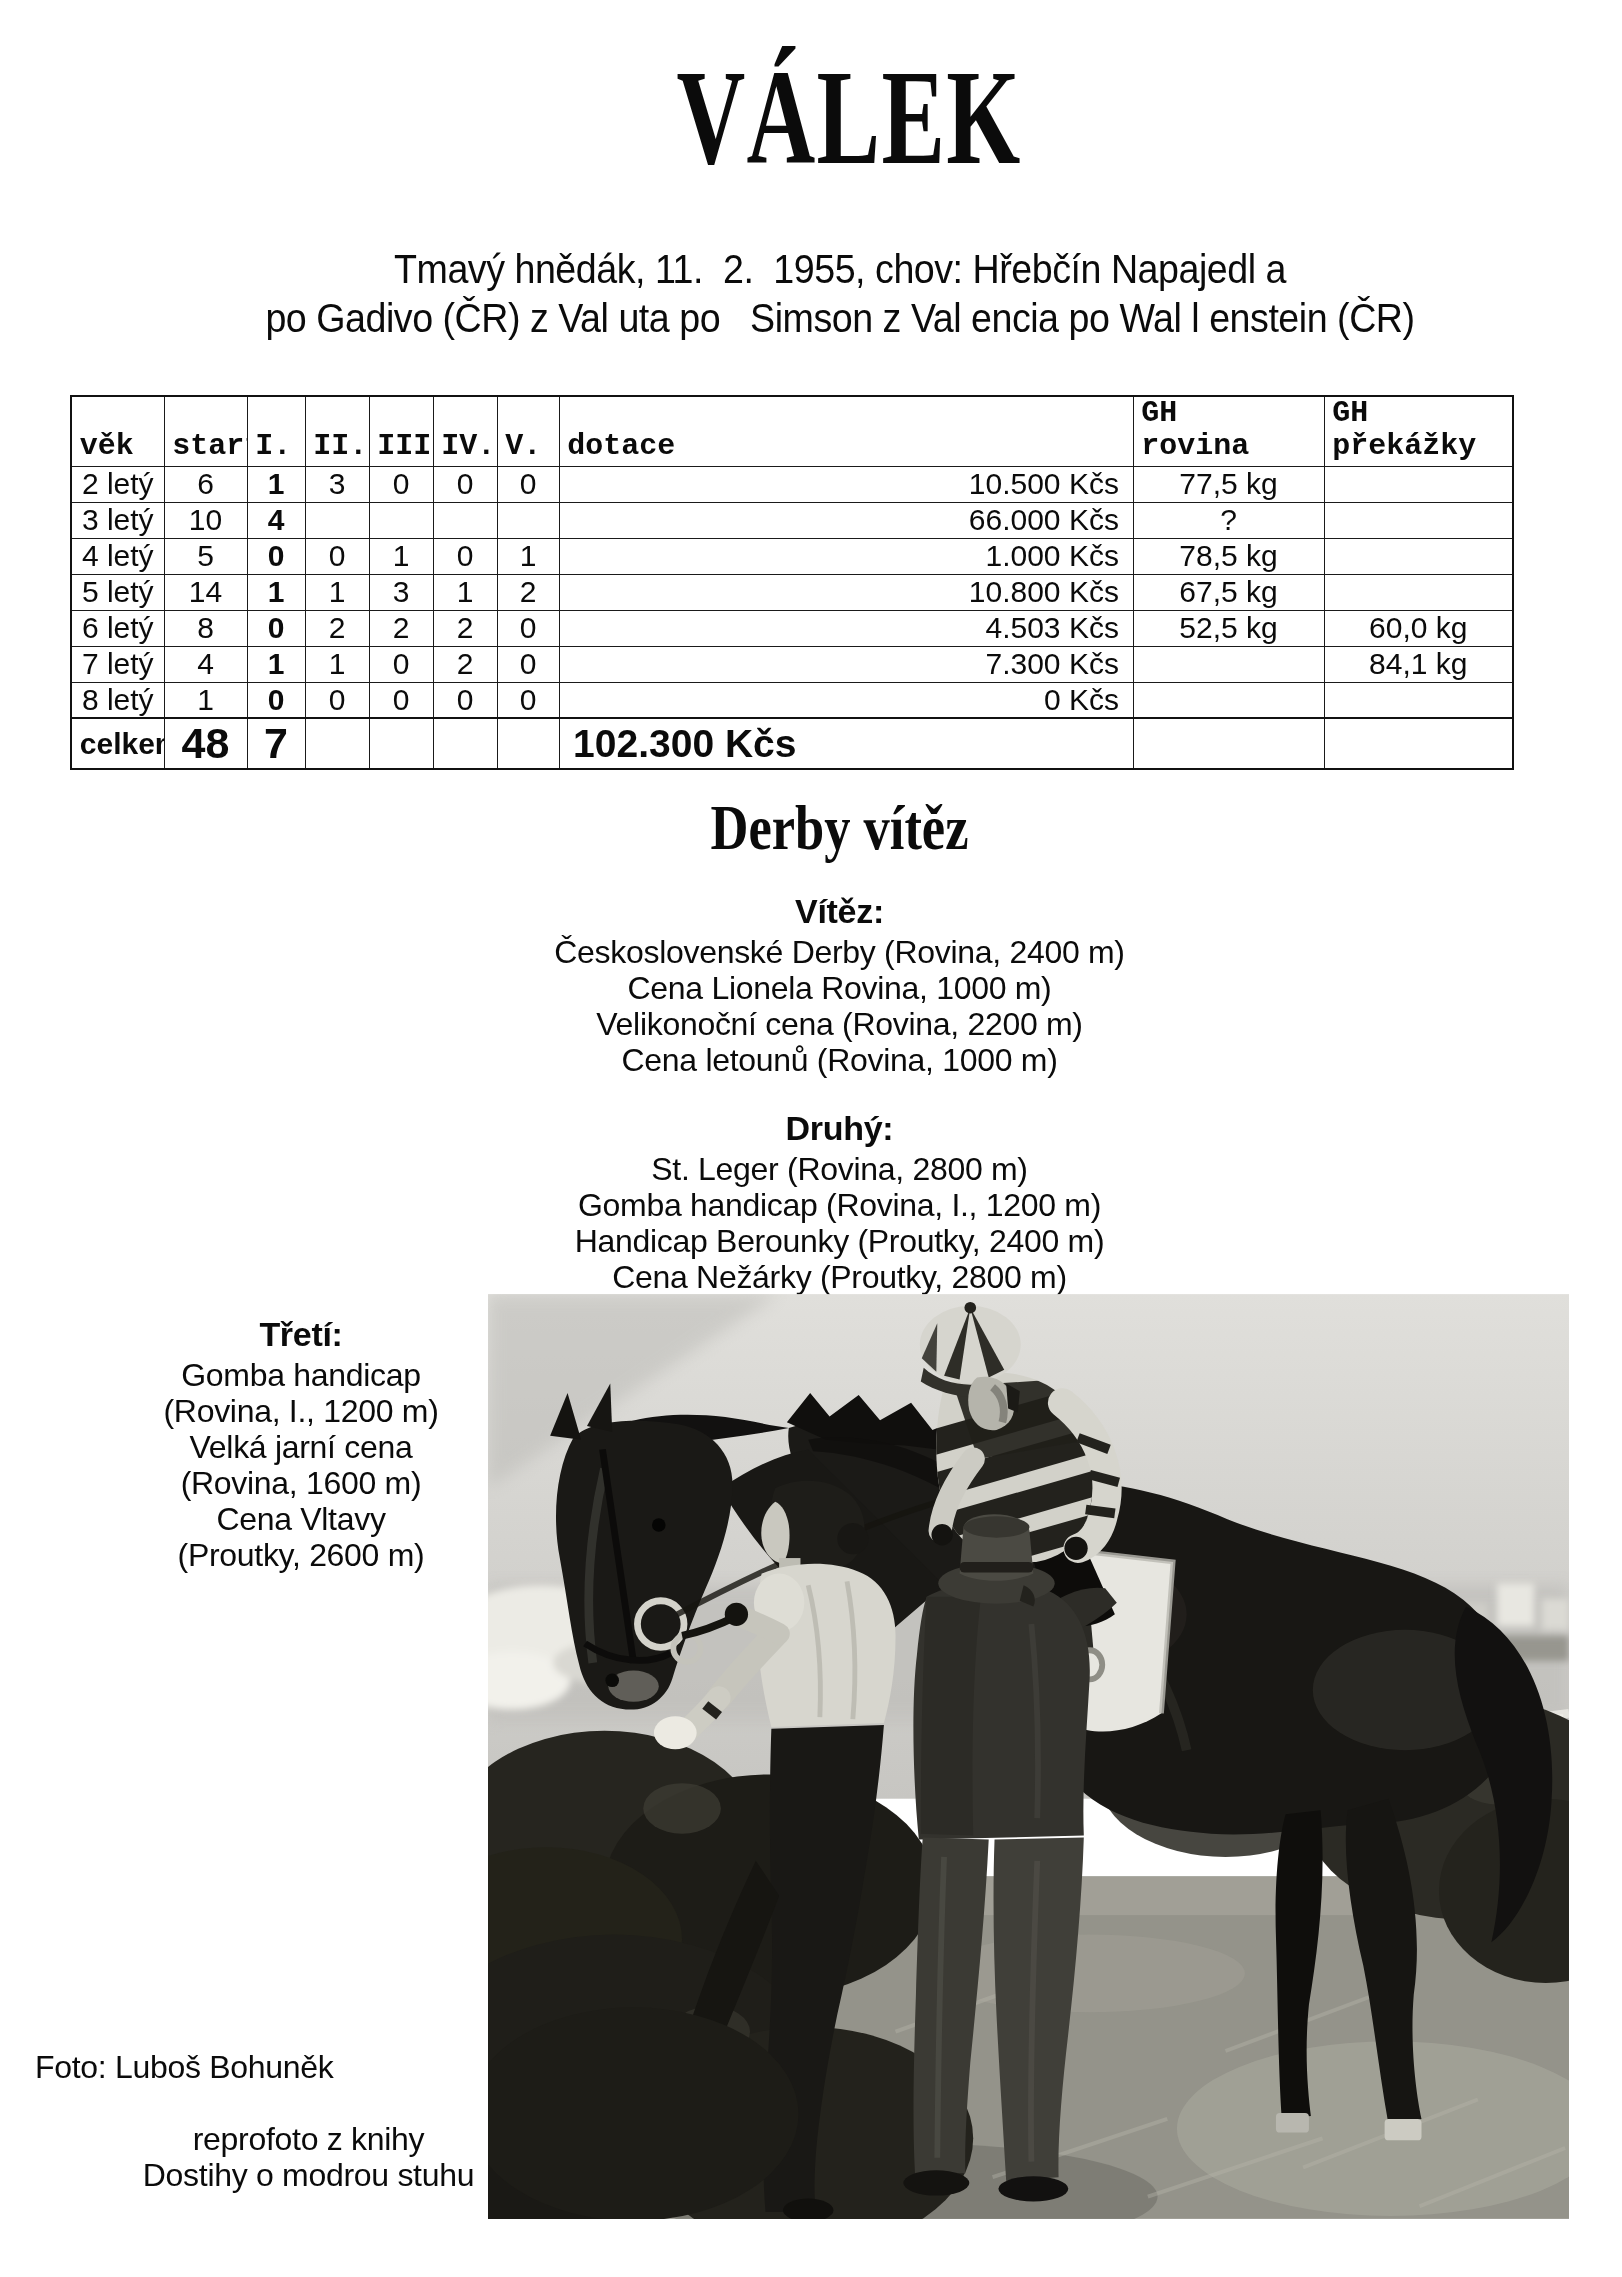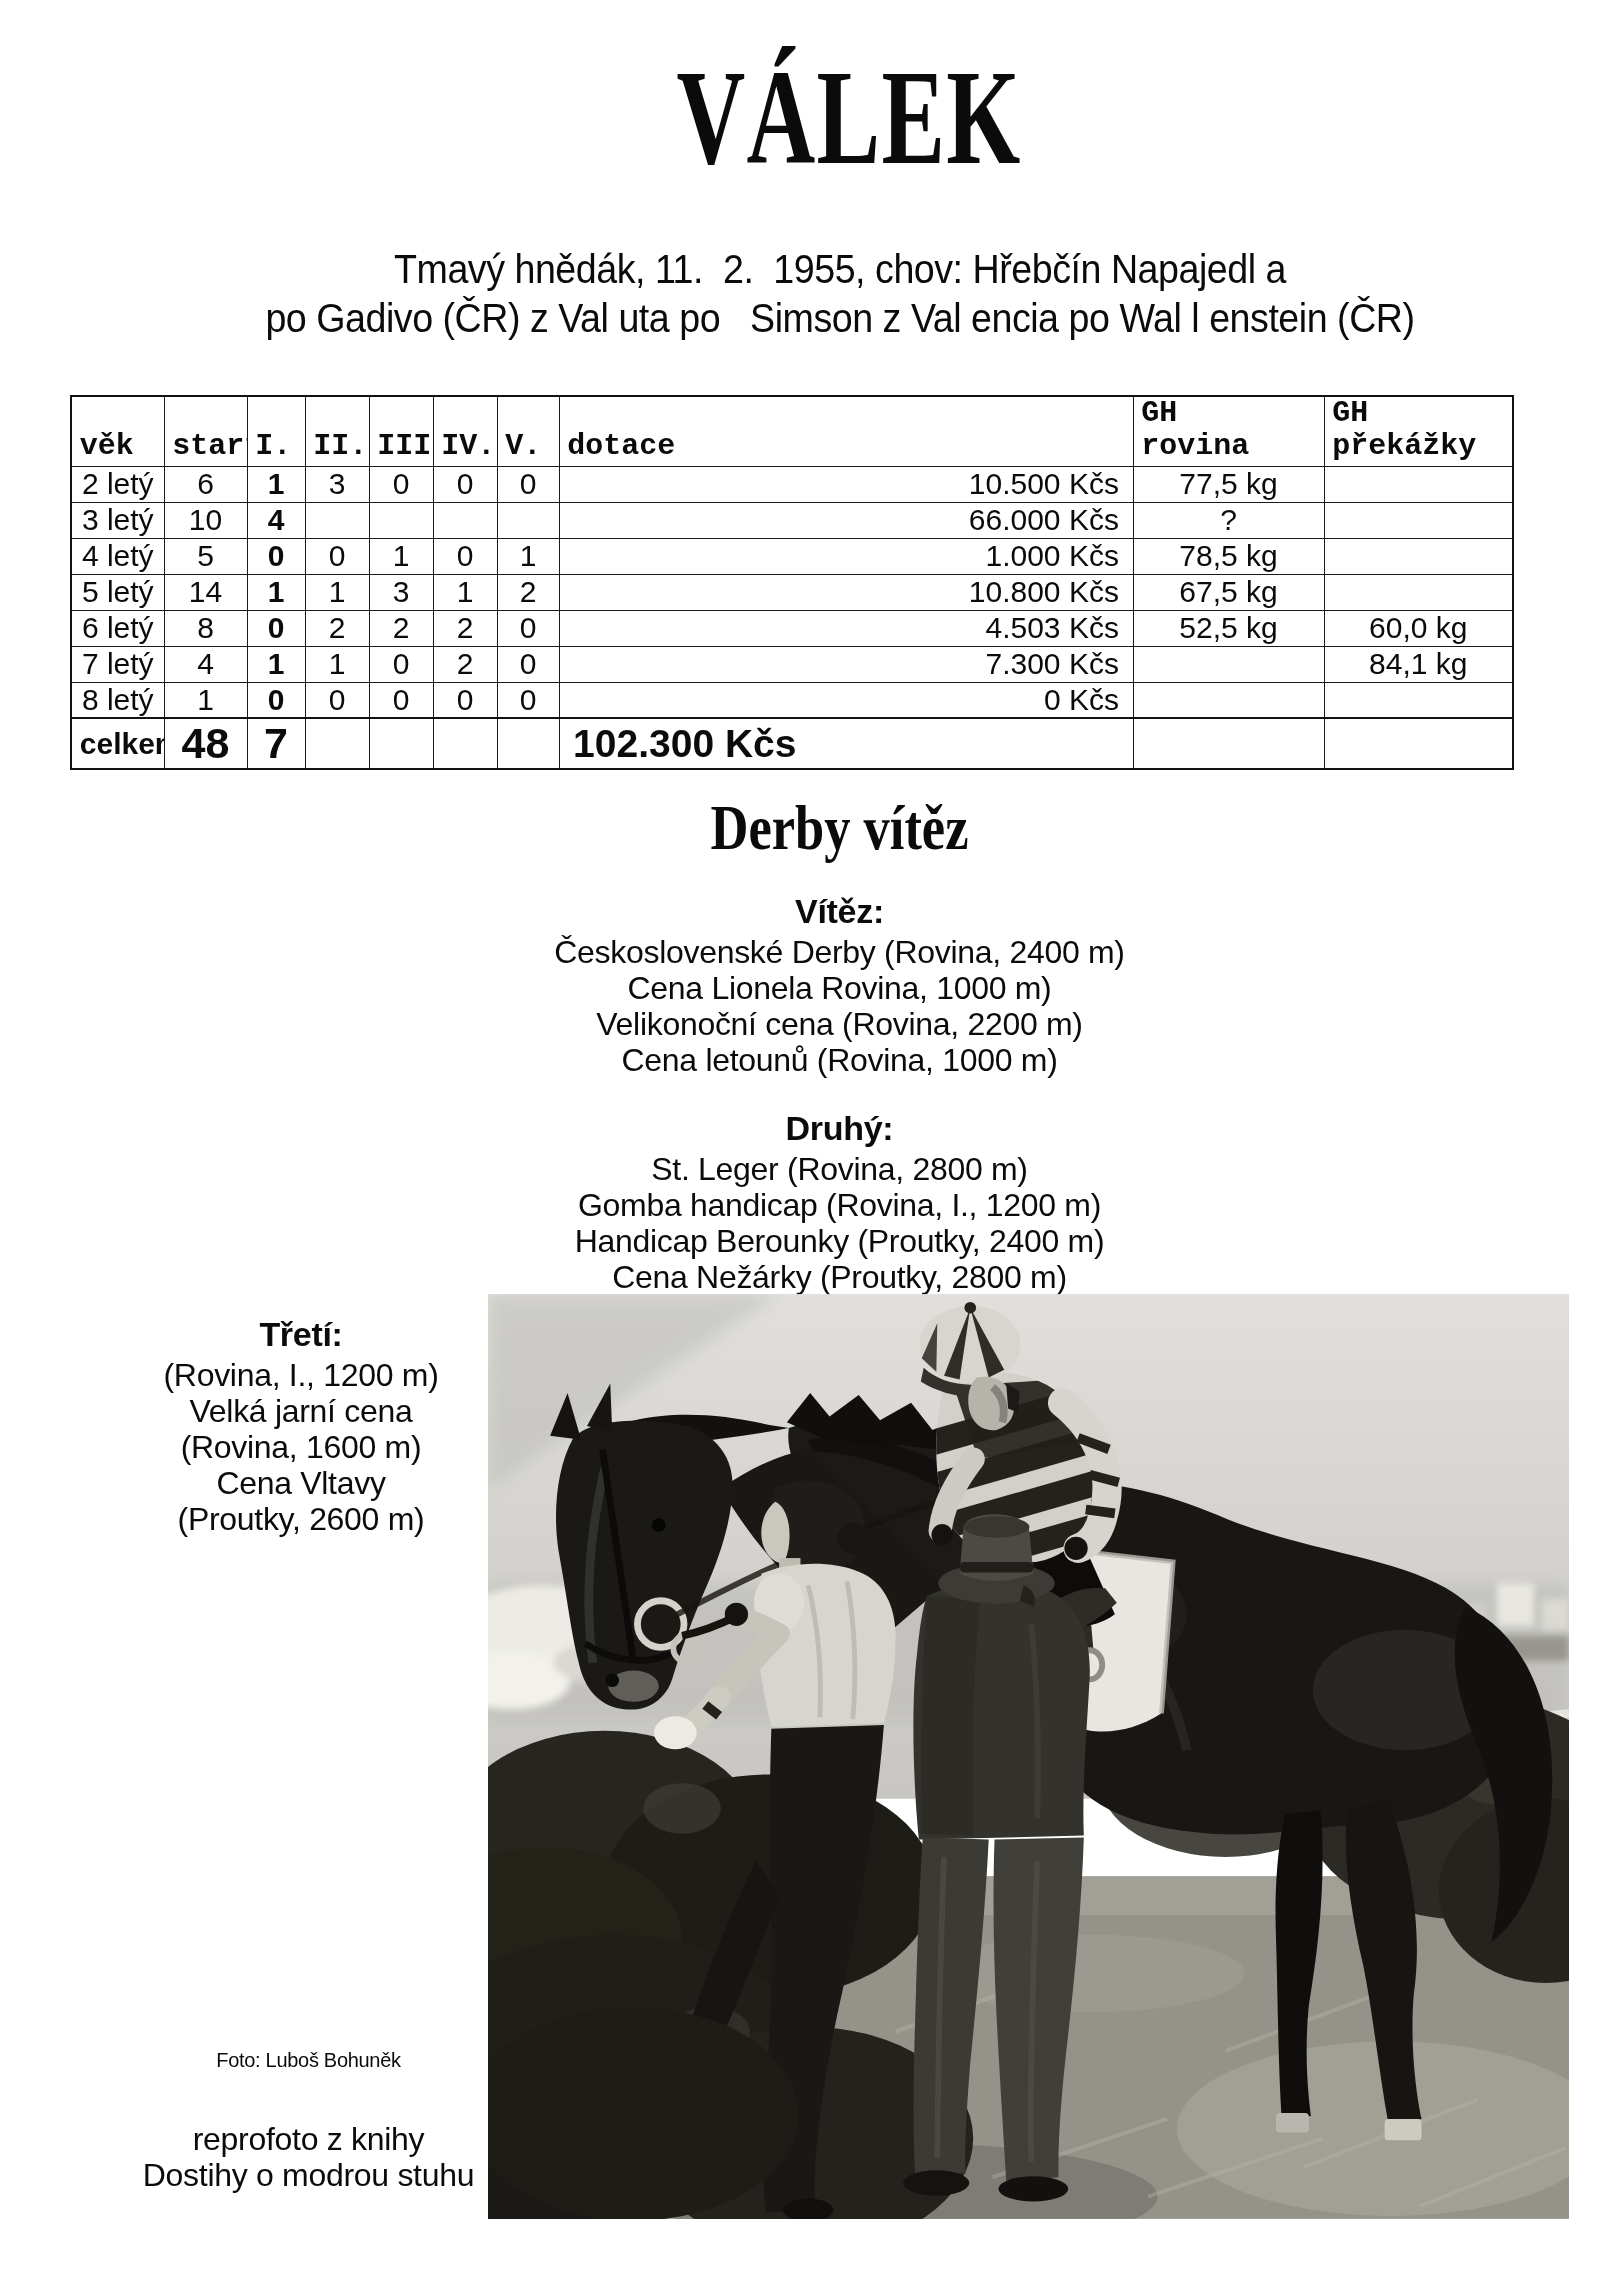--- a/index.html
+++ b/index.html
@@ -47,21 +47,21 @@
     transform:scaleX(.82);transform-origin:50% 0;letter-spacing:0;
   }
   .list{position:absolute;text-align:center;font-size:32px;line-height:36px;letter-spacing:-0.3px;}
   .list .hd{font-weight:bold;font-size:34px;margin-bottom:4.9px;}
   #winner{top:893px;left:0;width:1679px;}
   #second{top:1110px;left:0;width:1679px;}
   #third{top:1316px;left:35px;width:532px;}
   
   #photo{left:488px;top:1294px;width:1081px;height:925px;}
   
-  #credit1{top:2049px;left:35px;width:547px;text-align:center;font-size:20px;letter-spacing:-0.3px;}
+  #credit1{top:2049px;left:35px;width:547px;font-size:32px;letter-spacing:-0.3px;}
   #credits2{top:2121px;left:35px;width:547px;text-align:center;font-size:32px;line-height:36px;letter-spacing:-0.3px;}
 </style>
 </head>
 <body>
 
 <div class="abs" id="title">VÁLEK</div>
 
 <div class="abs" id="subtitle"><span>Tmavý hnědák, 11.  2.  1955, chov: Hřebčín Napajedl a</span>
 <span>po Gadivo (ČR) z Val uta po   Simson z Val encia po Wal l enstein (ČR)</span></div>
 
@@ -203,20 +203,21 @@
 <div class="abs list" id="second">
   <div class="hd">Druhý:</div>
   <div>St. Leger (Rovina, 2800 m)</div>
   <div>Gomba handicap (Rovina, I., 1200 m)</div>
   <div>Handicap Berounky (Proutky, 2400 m)</div>
   <div>Cena Nežárky (Proutky, 2800 m)</div>
 </div>
 
 <div class="abs list" id="third">
   <div class="hd">Třetí:</div>
+  <div>Gomba handicap</div>
   <div>(Rovina, I., 1200 m)</div>
   <div>Velká jarní cena</div>
   <div>(Rovina, 1600 m)</div>
   <div>Cena Vltavy</div>
   <div>(Proutky, 2600 m)</div>
 </div>
 
 <div class="abs" id="photo">
 <svg viewBox="0 0 1114 953" width="1081" height="925">
   <defs>

